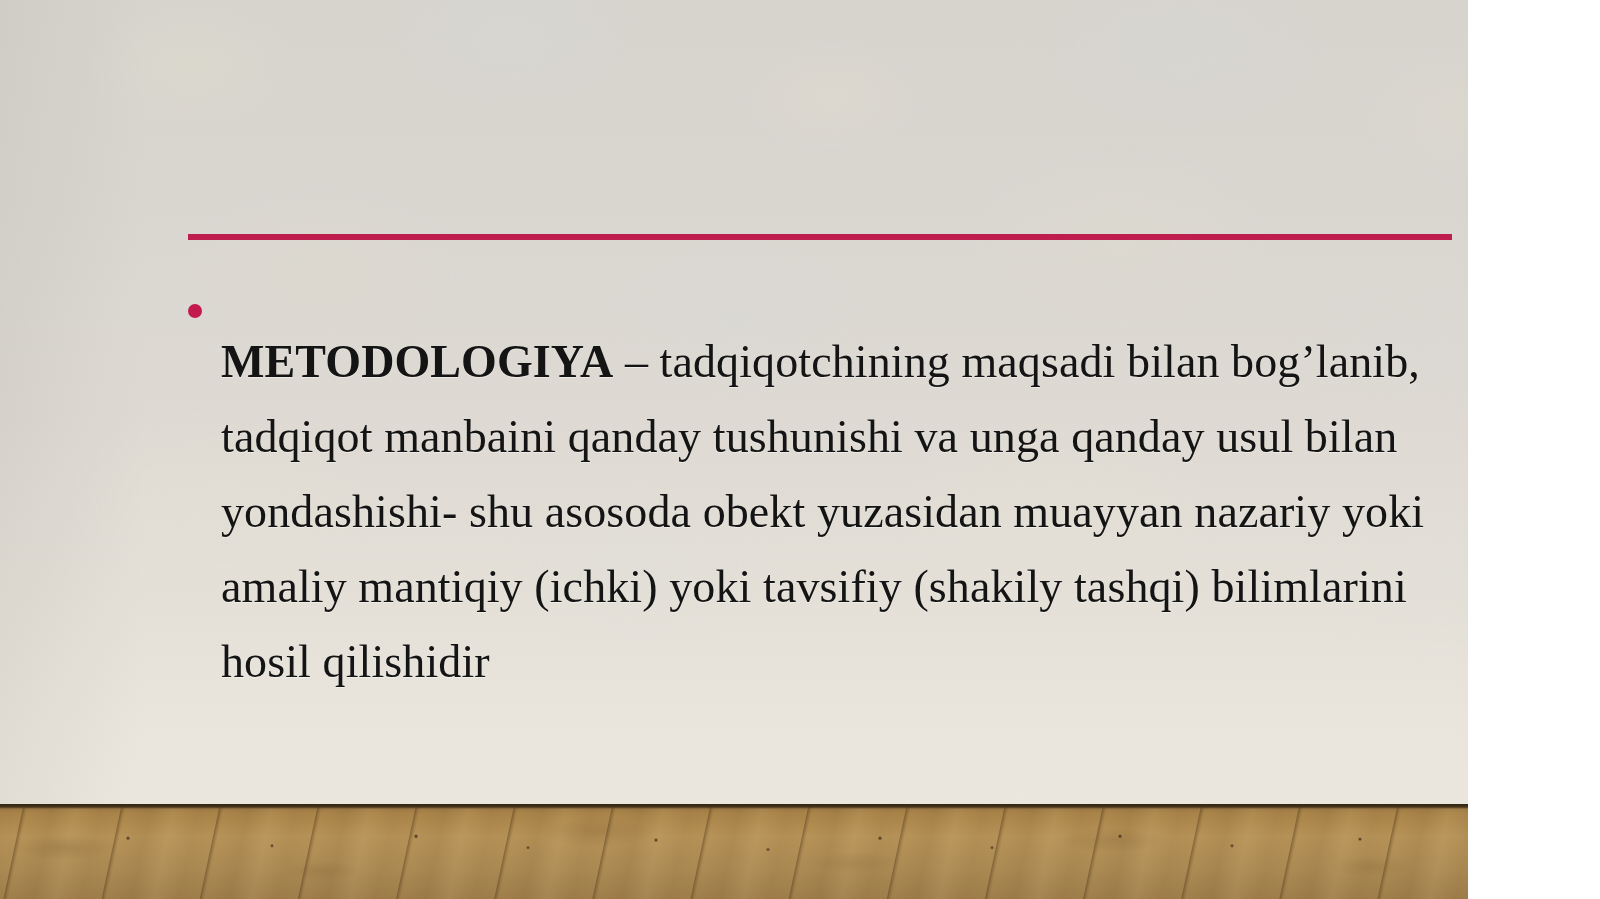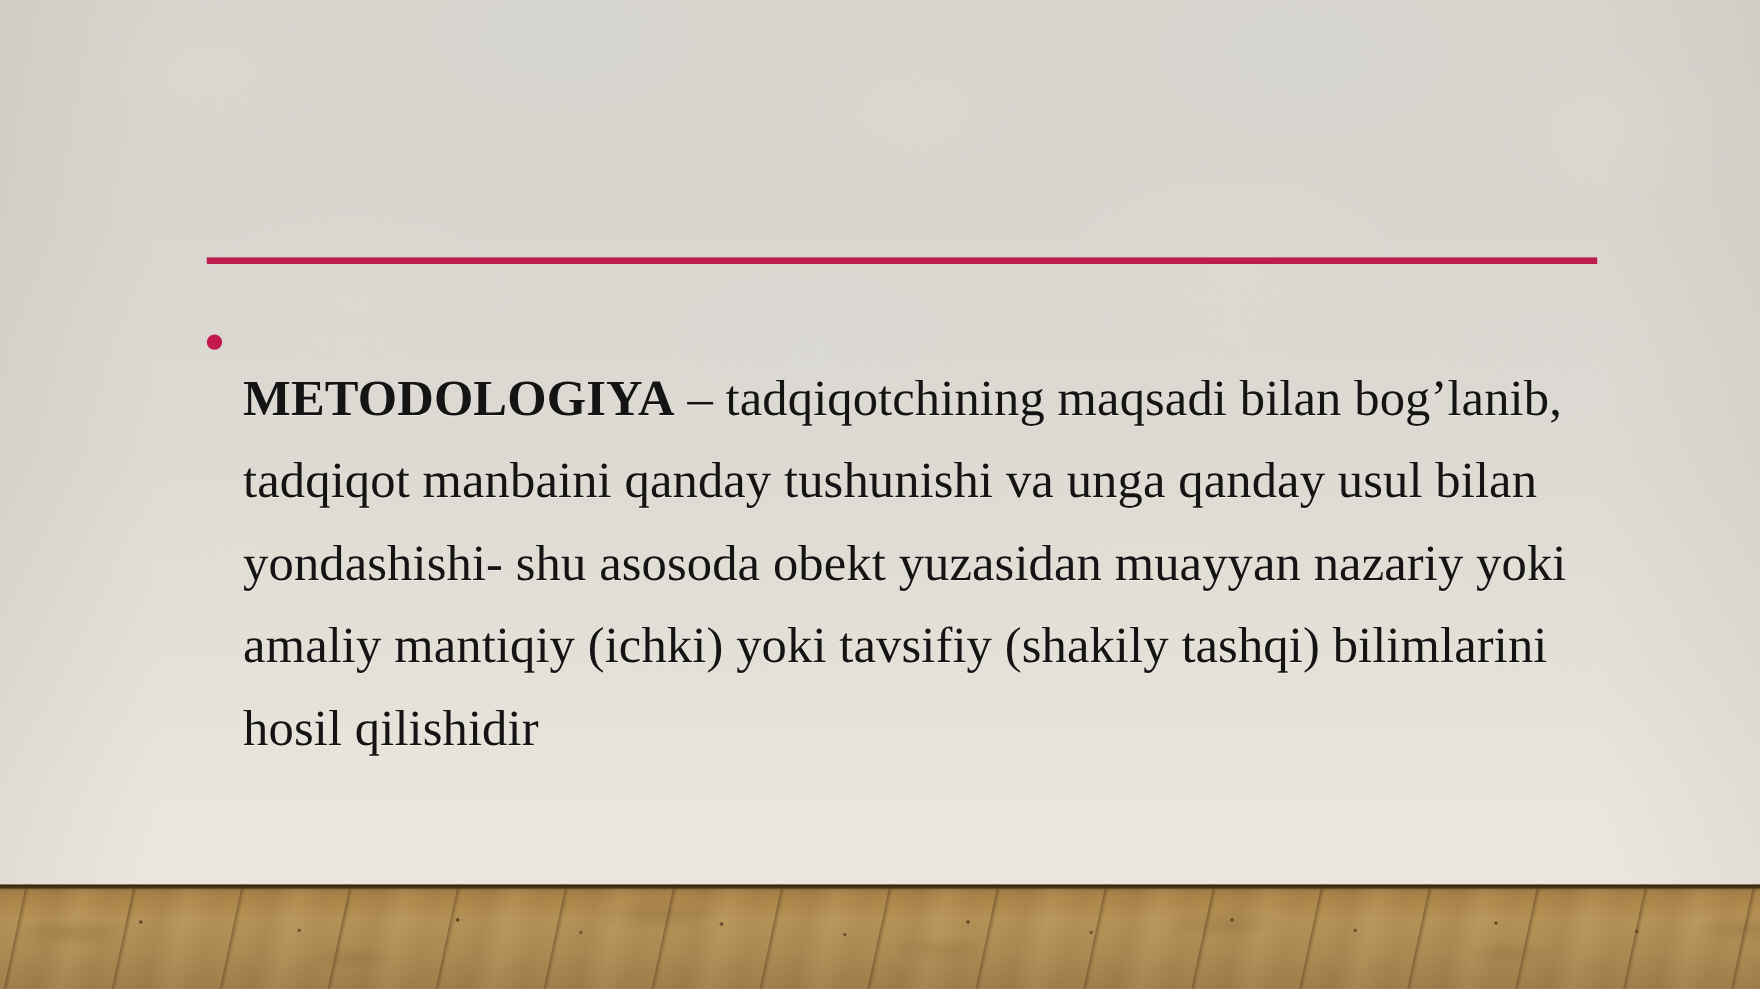--- a/index.html
+++ b/index.html
@@ -7,21 +7,21 @@
     margin: 0;
     padding: 0;
     background: #ffffff;
   }
   body {
     font-family: "Liberation Serif", "DejaVu Serif", serif;
   }
 
   .slide {
     position: relative;
-    width: 1600px;
+    width: 1468px;
     height: 899px;
     overflow: hidden;
     background: #d9d6d0;
   }
 
   
   .wall {
     position: absolute;
     left: 0;
     top: 0;

